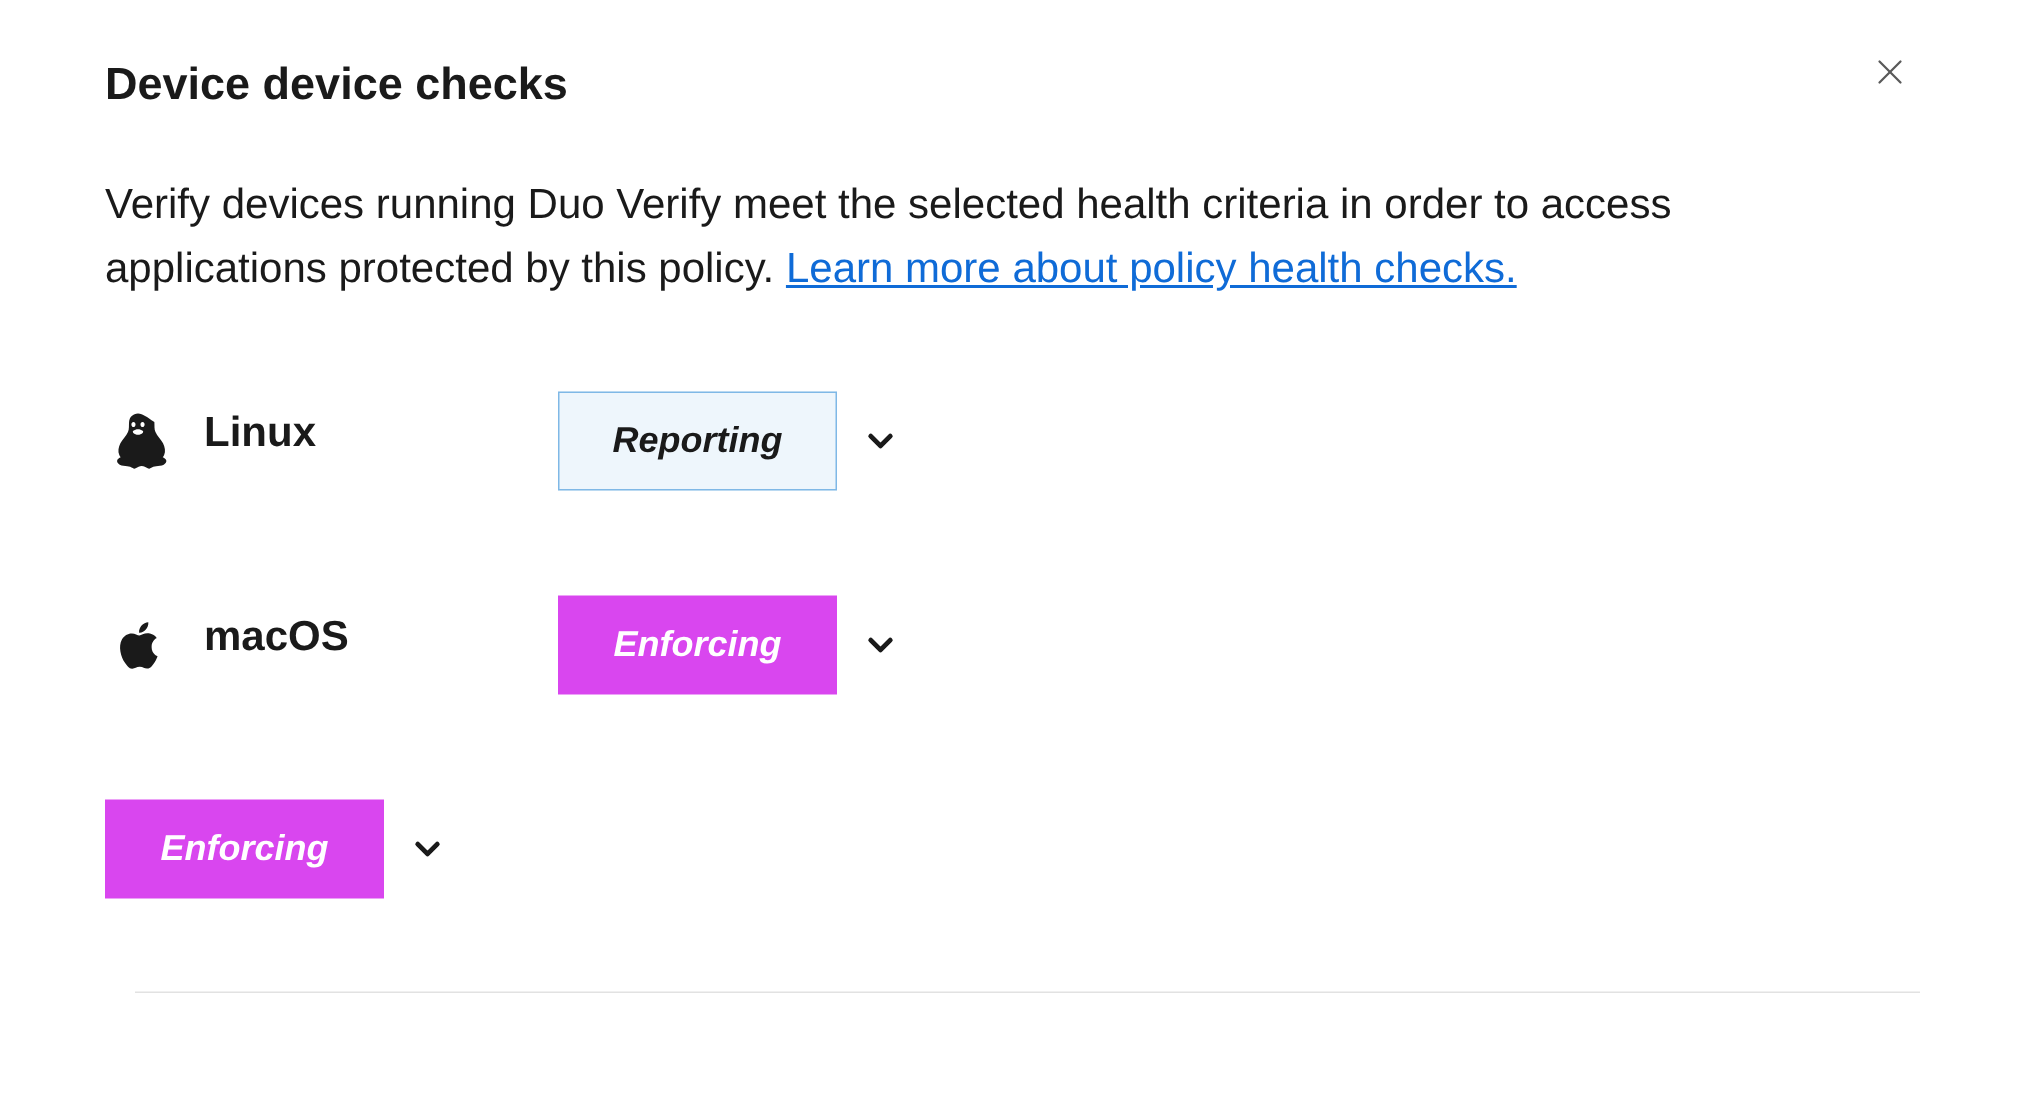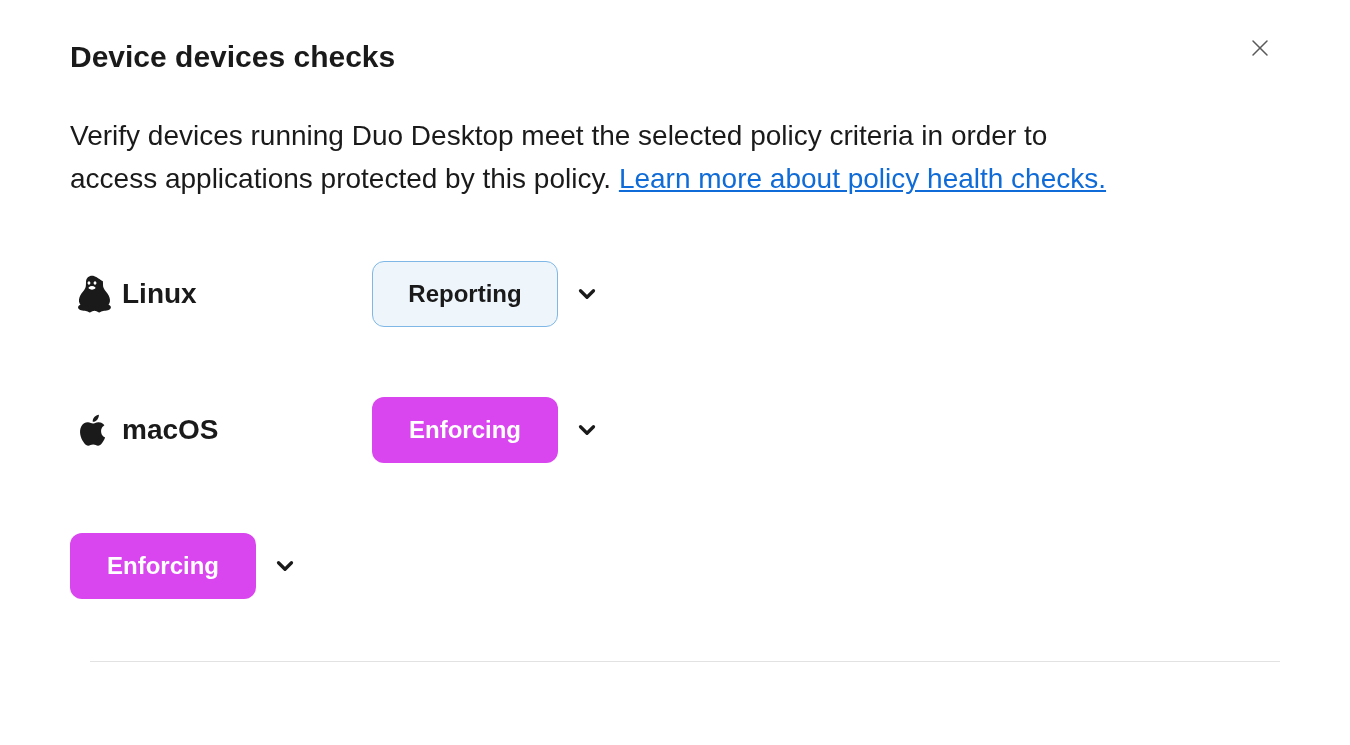--- a/index.html
+++ b/index.html
@@ -42,22 +42,21 @@
       color: #0f6bd7;
       text-decoration: underline;
     }
     .os-rows { display: flex; flex-direction: column; gap: 70px; }
     .os-row {
       display: flex;
       align-items: center;
     }
     .os-label-group {
       display: flex;
-      align-items: center;
-      gap: 8px;
+      gap: 22px;
       width: 302px;
     }
     .os-icon {
       width: 44px;
       height: 44px;
       display: flex;
       align-items: center;
       justify-content: center;
       color: #1a1a1a;
     }
@@ -68,29 +67,30 @@
       color: #1a1a1a;
     }
     .select-group {
       display: flex;
       align-items: center;
       gap: 16px;
     }
     .select-btn {
       min-width: 186px;
       height: 66px;
-      border-radius: 12px;
+      border-radius: 0;
       font-size: 24px;
       font-weight: 700;
       display: flex;
       align-items: center;
       justify-content: center;
       cursor: pointer;
       border: none;
       padding: 0 24px;
+      font-style: italic;
     }
     .select-btn.reporting {
       background: #eef6fc;
       border: 1.5px solid #7fb8e6;
       color: #1a1a1a;
     }
     .select-btn.enforcing {
       background: #d946ef;
       color: #ffffff;
     }
@@ -116,24 +116,24 @@
 
 <div class="panel">
 
   <div class="close-btn">
     <svg viewBox="0 0 24 24" fill="none" stroke="currentColor" stroke-width="1.5" stroke-linecap="round">
       <line x1="5" y1="5" x2="19" y2="19"></line>
       <line x1="19" y1="5" x2="5" y2="19"></line>
     </svg>
   </div>
 
-  <h1 class="title">Device devices checks</h1>
+  <h1 class="title">Device device checks</h1>
 
   <p class="description">
-    <span>Verify devices running Duo Desktop meet the selected policy criteria in order to access applications protected by this policy. </span><a href="#">Learn more about policy health checks.</a>
+    <span>Verify devices running Duo Verify meet the selected health criteria in order to access applications protected by this policy. </span><a href="#">Learn more about policy health checks.</a>
   </p>
 
   <div class="os-rows">
 
     <div class="os-row">
       <div class="os-label-group">
         <span class="os-icon">
           <svg viewBox="0 0 48 48" fill="currentColor">
             <path d="M24 4c-3.6 0-6.2 2.6-6.5 6.1-.2 2.6.2 5.1-.8 7.3-1.3 2.9-4 5.3-5.5 8.2-1.4 2.7-2 5.9-.8 8.6.3.6.6 1.1 1 1.6-1 .5-2.1 1-2.5 2.1-.5 1.4.6 2.7 1.8 3.3 1.7.8 3.7.9 5.5 1.1 1.4.2 2.9.5 4 1.4.6.5 1.4.5 2.1.2 1.5-.6 2.8-1.7 4.4-1.7 1.6 0 2.9 1.1 4.4 1.7.7.3 1.5.3 2.1-.2 1.1-.9 2.6-1.2 4-1.4 1.8-.2 3.8-.3 5.5-1.1 1.2-.6 2.3-1.9 1.8-3.3-.4-1.1-1.5-1.6-2.5-2.1.4-.5.7-1 1-1.6 1.2-2.7.6-5.9-.8-8.6-1.5-2.9-4.2-5.3-5.5-8.2-1-2.2-.6-4.7-.8-7.3C30.2 6.6 27.6 4 24 4zm-3.3 6.1c.9 0 1.5.9 1.5 1.9s-.6 1.9-1.5 1.9-1.5-.9-1.5-1.9.6-1.9 1.5-1.9zm6.6 0c.9 0 1.5.9 1.5 1.9s-.6 1.9-1.5 1.9-1.5-.9-1.5-1.9.6-1.9 1.5-1.9zM24 15.4c1.3 0 2.5.5 3.4 1.2.5.4.5 1.1 0 1.5-.9.7-2.1 1.3-3.4 1.3s-2.5-.6-3.4-1.3c-.5-.4-.5-1.1 0-1.5.9-.7 2.1-1.2 3.4-1.2z"></path>
           </svg>

